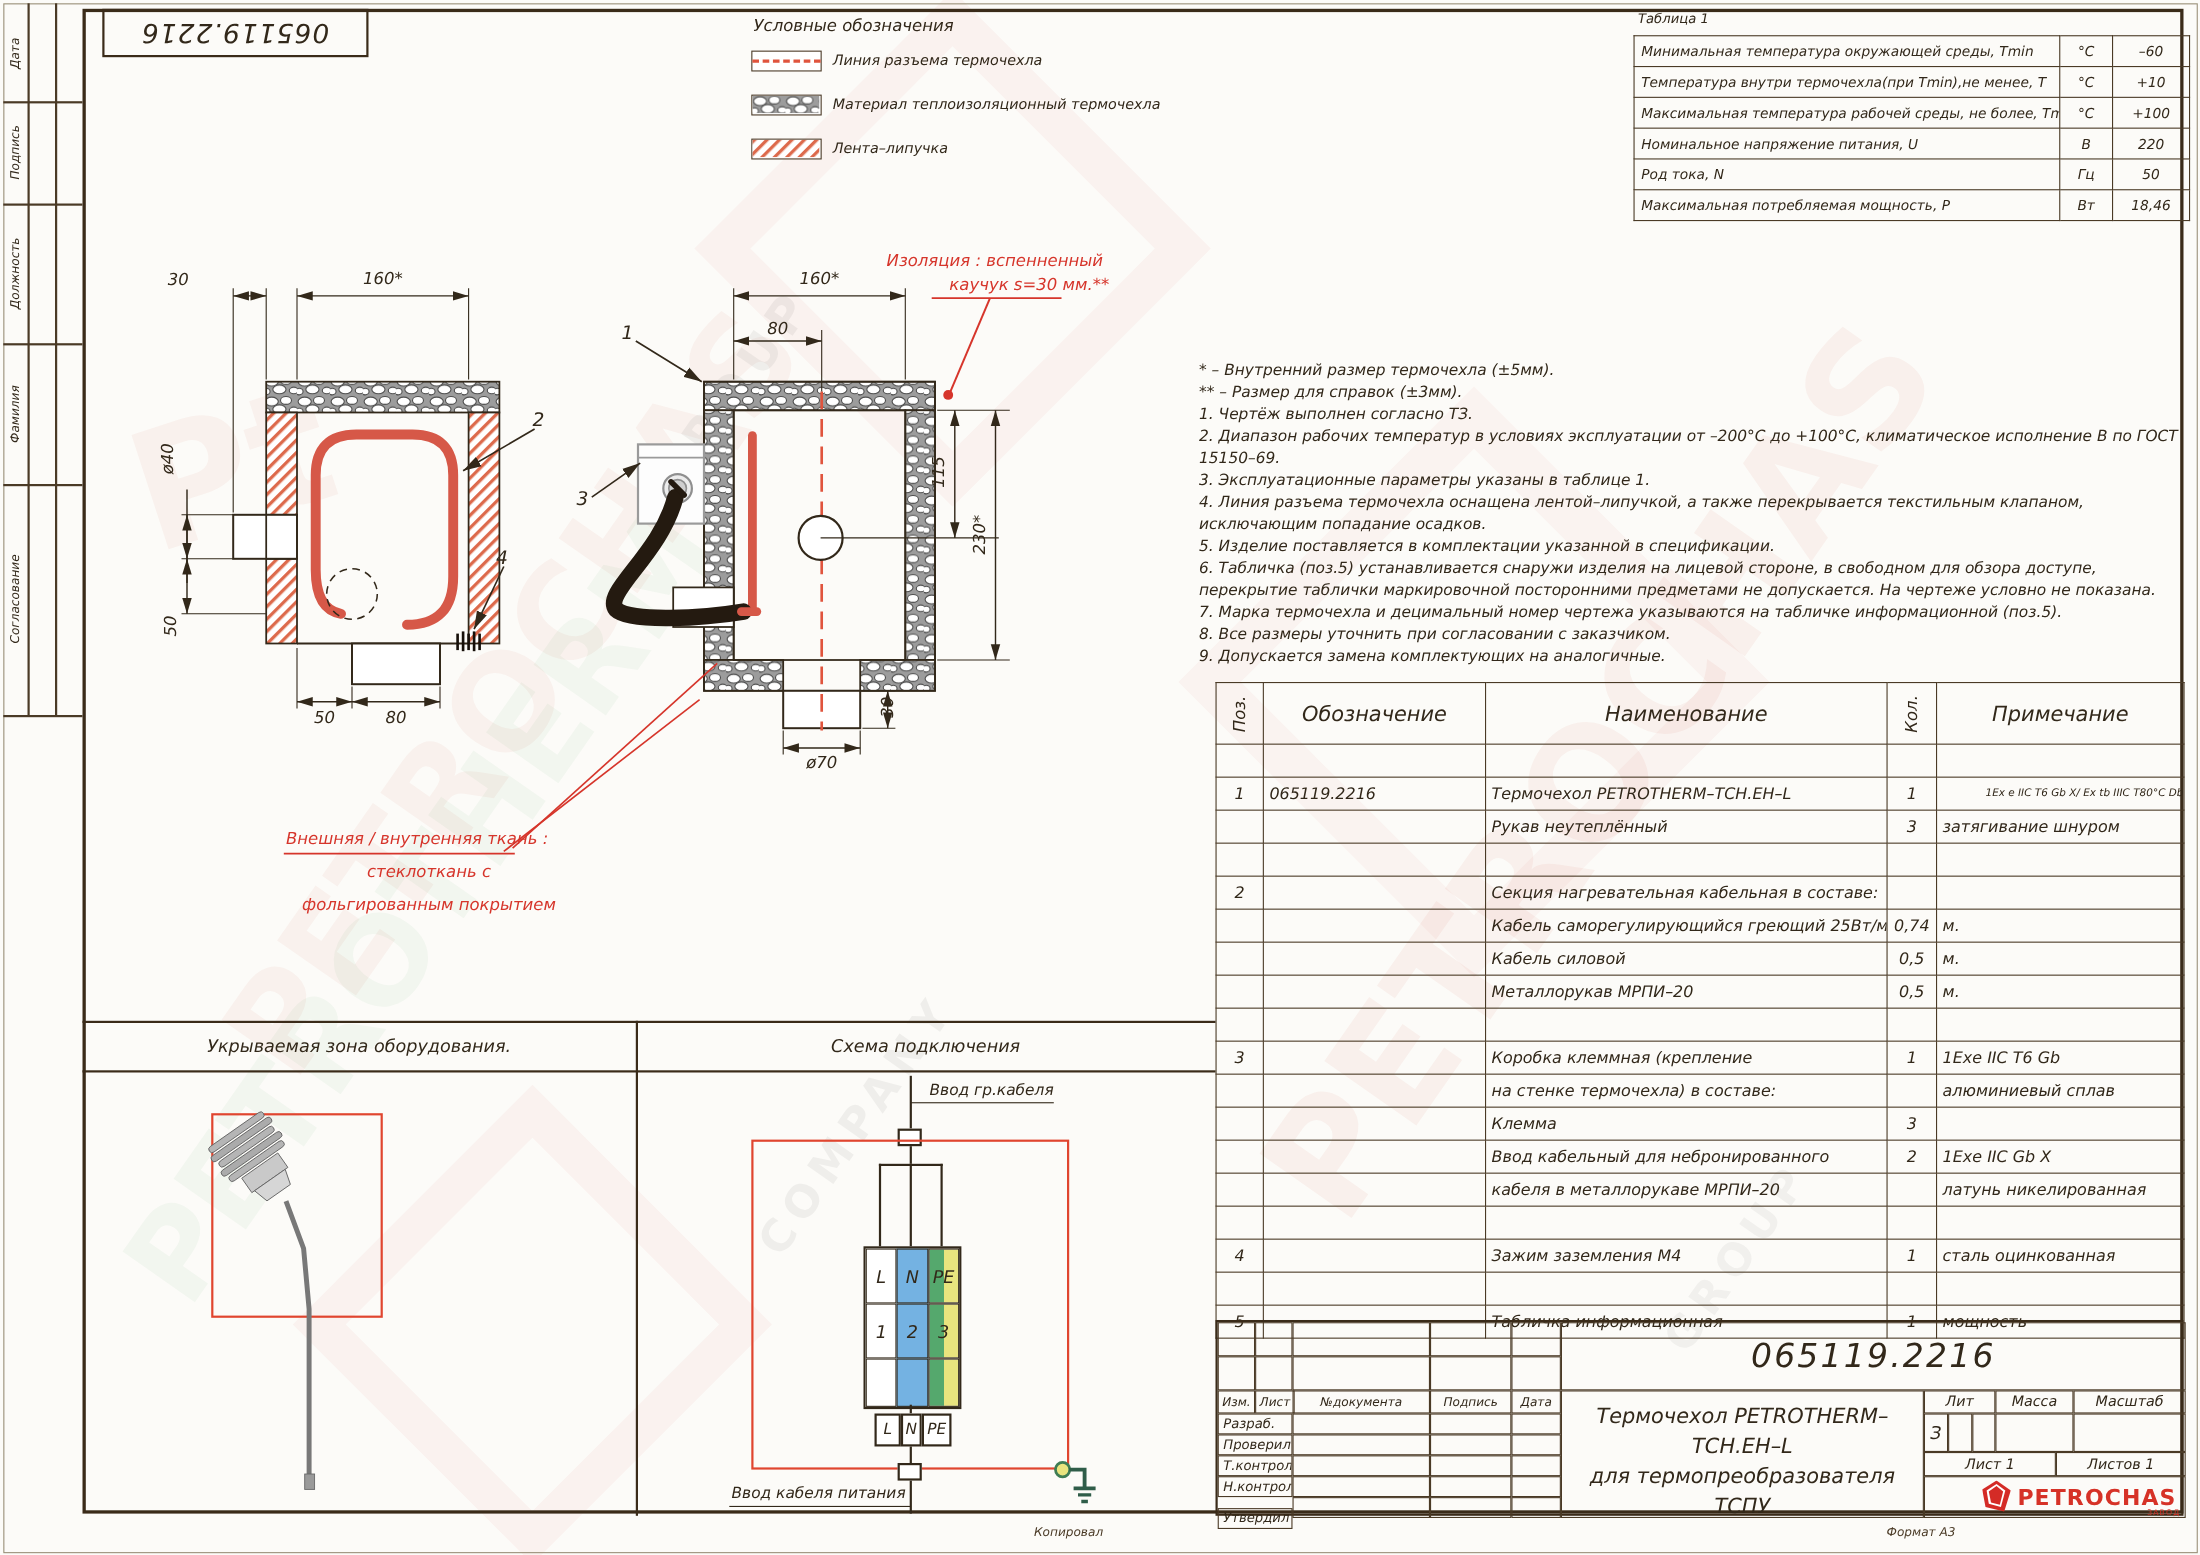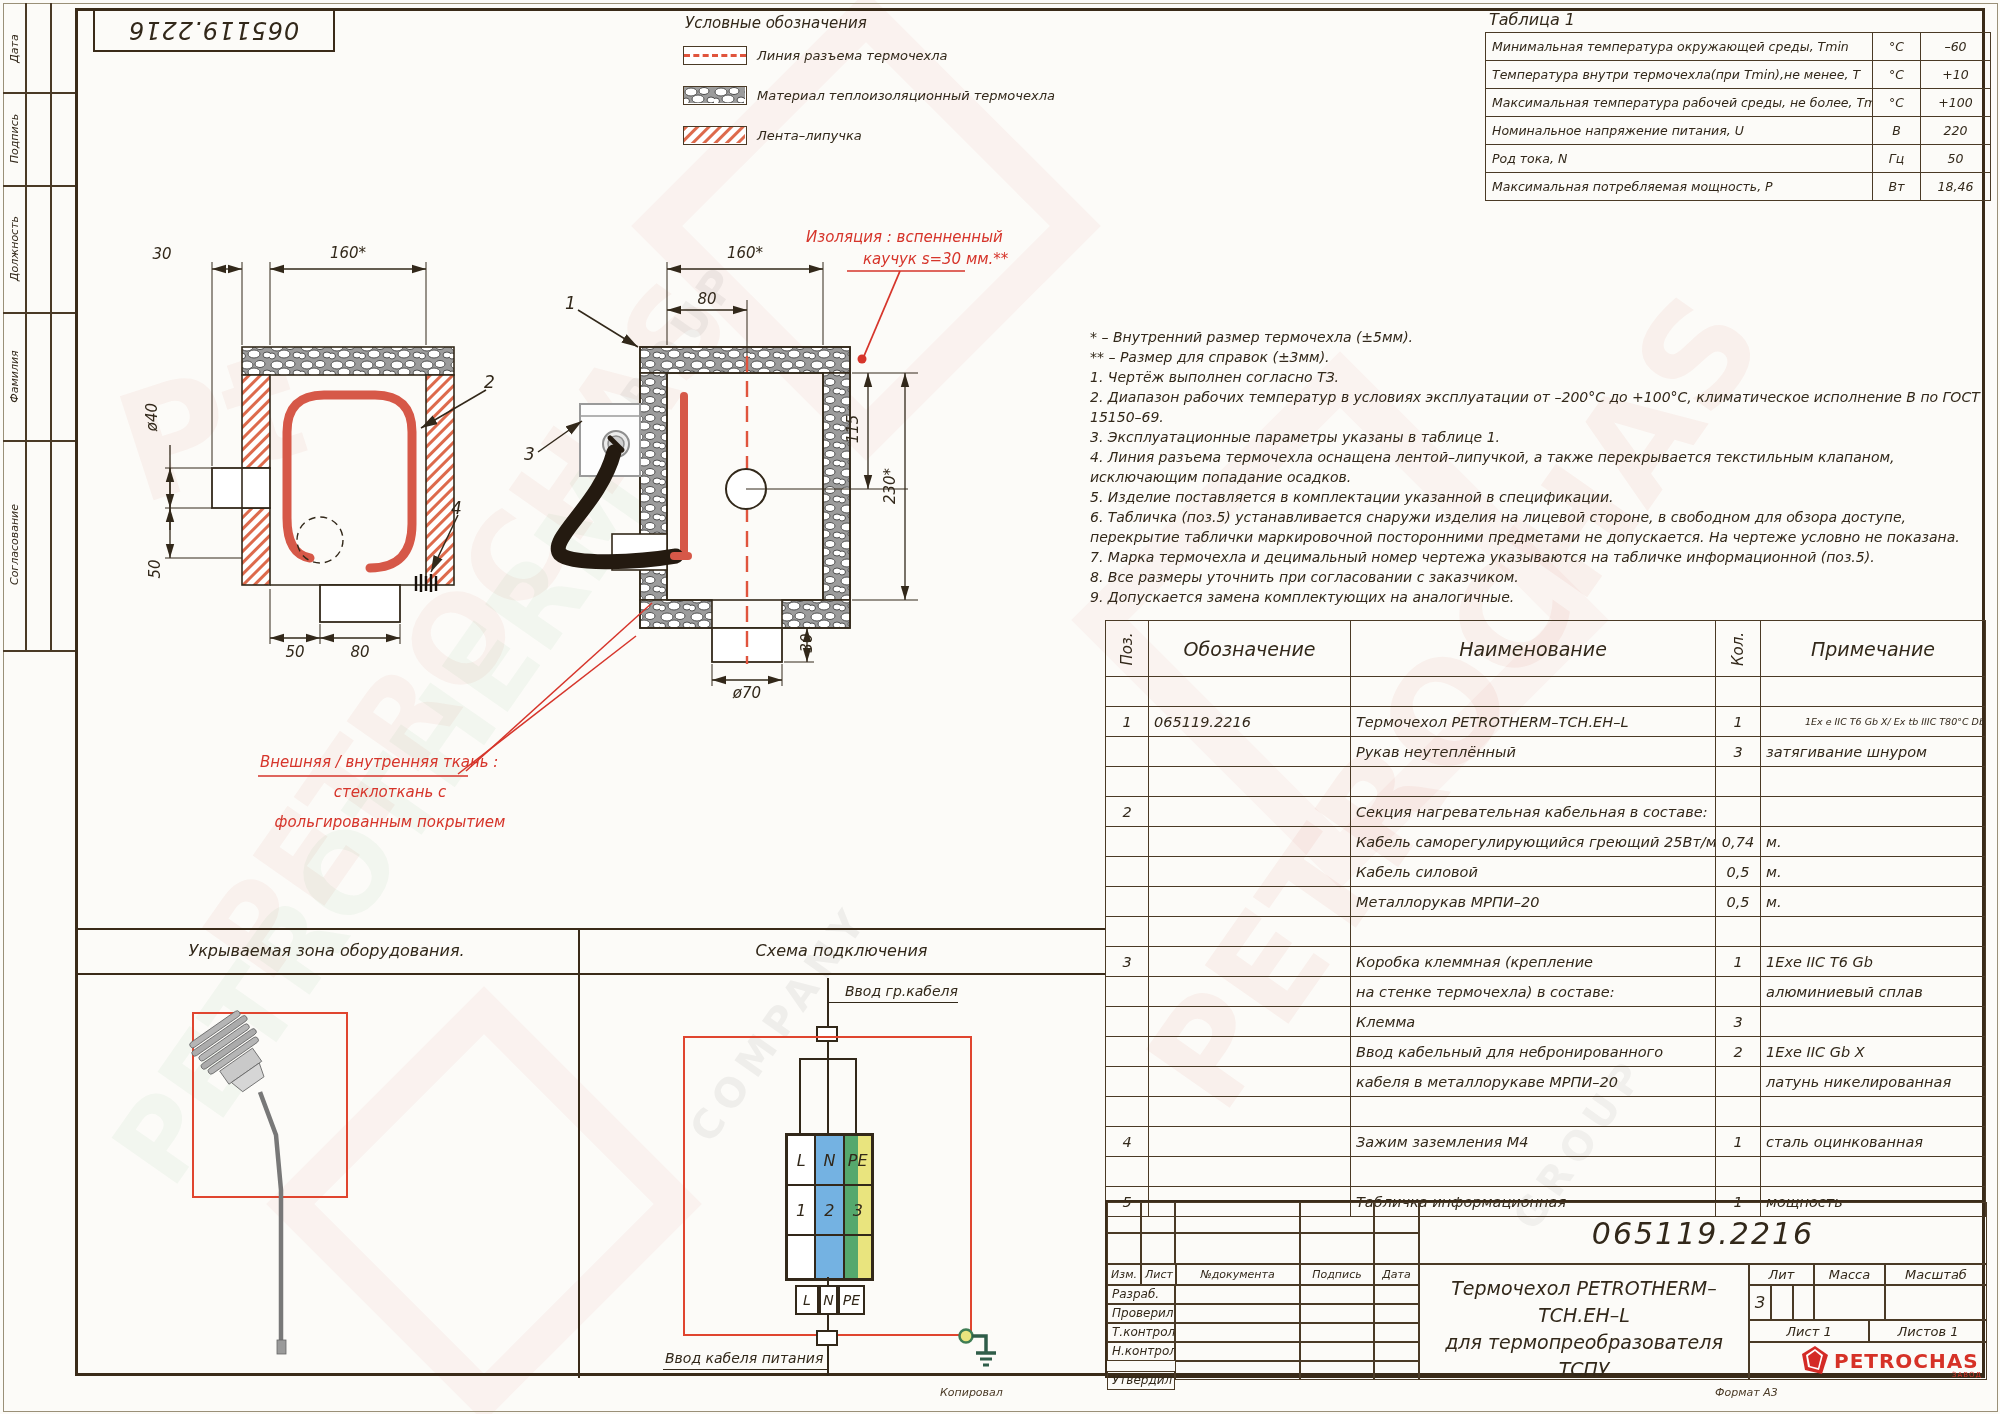--- a/index.html
+++ b/index.html
@@ -25,21 +25,21 @@
              display:flex;align-items:center;justify-content:center;}
   .stamp-text{transform:rotate(180deg);font-size:24px;font-style:italic;letter-spacing:1px;}
   
   .legend-title{font-size:15px;font-style:italic;}
   .legend-label{font-size:13px;font-style:italic;white-space:nowrap;}
   .swatch{width:64px;height:19px;box-sizing:border-box;border:1.6px solid #4a3a26;background:#fff;}
   
   .t1{border-collapse:collapse;table-layout:fixed;width:505px;}
   .t1 td{border:1.6px solid #4a3a26;font-size:12.5px;font-style:italic;height:25px;padding:1px 6px;overflow:hidden;white-space:nowrap;}
   .t1 td.c{text-align:center;padding:0 2px;}
-  .t1-title{font-size:16px;font-style:italic;}
+  .t1-title{font-size:12px;font-style:italic;}
   
   .notes{width:897px;font-size:14px;font-style:italic;line-height:20px;}
   .notes div{margin:0;}
   
   .spec{border-collapse:collapse;table-layout:fixed;width:880px;}
   .spec th,.spec td{border:1.6px solid #4a3a26;overflow:hidden;}
   .spec th{height:53px;font-size:19px;font-style:italic;font-weight:normal;}
   .spec td{height:29px;font-size:14.5px;font-style:italic;padding:0 5px;white-space:nowrap;}
   .spec td.c{text-align:center;padding:0 1px;}
   .spec td.sm{font-size:9.5px;padding-left:44px;}

